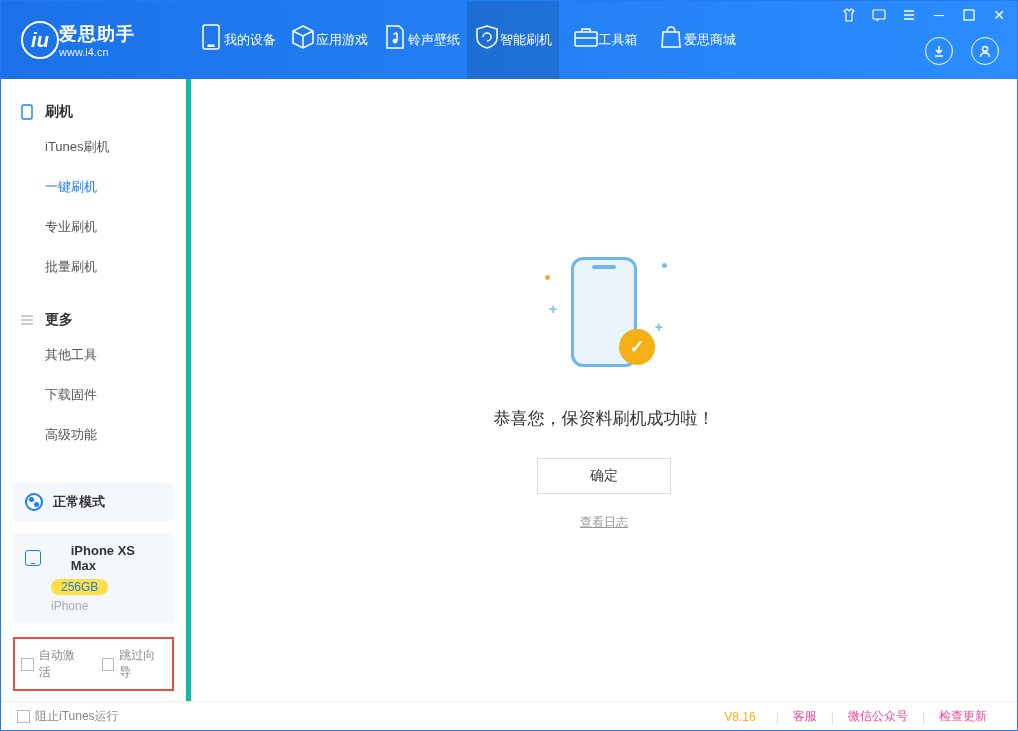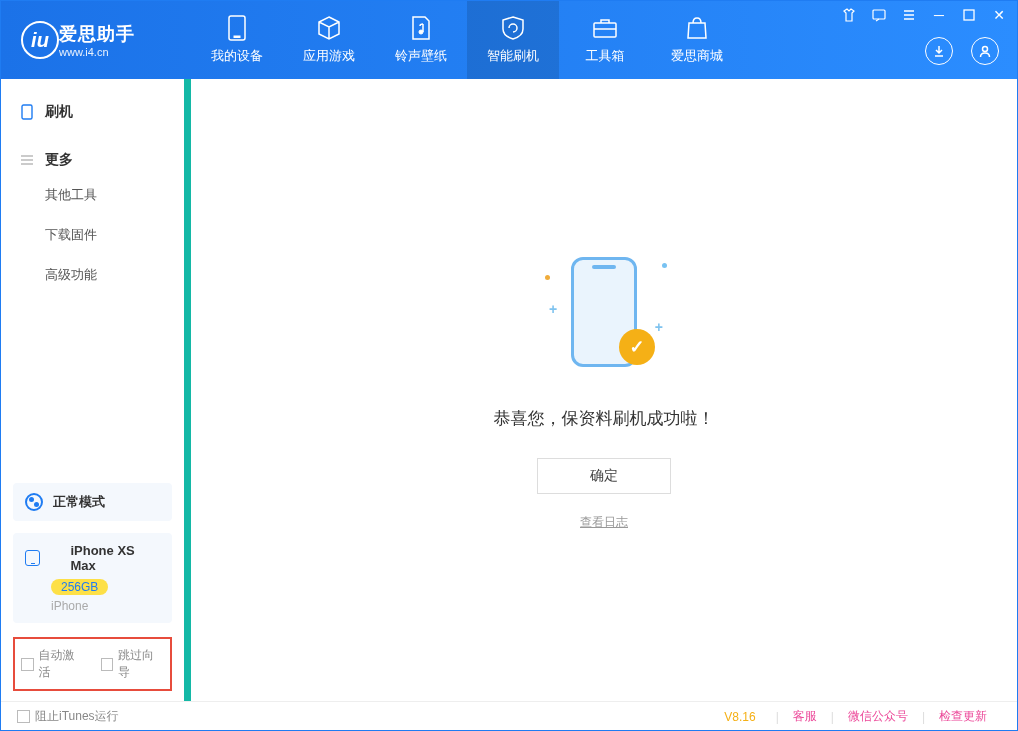--- a/index.html
+++ b/index.html
@@ -7,36 +7,36 @@
 
 
 .header { height: 78px; background: linear-gradient(to right, #1b72e8, #2b8dff); display: flex; align-items: center; position: relative; }
 .logo-area { display: flex; align-items: center; padding-left: 20px; width: 190px; }
 .logo-circle { width: 38px; height: 38px; border-radius: 50%; border: 2.5px solid #fff; display: flex; align-items: center; justify-content: center; color: #fff; font-weight: bold; font-size: 20px; font-style: italic; }
 .logo-text { color: #fff; }
 .logo-text .main { font-size: 18px; font-weight: bold; letter-spacing: 1px; }
 .logo-text .sub { font-size: 11px; opacity: .9; }
 
 .nav { display: flex; height: 100%; }
-.nav-item { width: 92px; height: 100%; display: flex; flex-direction: column; align-items: center; justify-content: center; color: #fff; font-size: 13px; cursor: pointer; }
+.nav-item { width: 92px; height: 100%; display: flex; align-items: center; justify-content: center; color: #fff; font-size: 13px; cursor: pointer; }
 .nav-item.active { background: rgba(0,0,0,.12); }
 .nav-item .icon { width: 26px; height: 26px; margin-bottom: 6px; display: flex; align-items: center; justify-content: center; }
 .nav-item svg { fill: #fff; stroke: #fff; }
 
 .window-controls { position: absolute; right: 8px; top: 4px; display: flex; gap: 10px; }
 .window-controls div { width: 20px; height: 20px; color: #fff; display: flex; align-items: center; justify-content: center; cursor: pointer; font-size: 14px; }
 
 .right-icons { position: absolute; right: 18px; bottom: 14px; display: flex; gap: 18px; }
 .right-icons div { width: 28px; height: 28px; border-radius: 50%; border: 1.5px solid #fff; display: flex; align-items: center; justify-content: center; color: #fff; cursor: pointer; }
 
 
 .body { display: flex; height: 622px; }
 
 
-.sidebar { width: 190px; border-right: 7px solid #14b8a6; display: flex; flex-direction: column; }
+.sidebar { width: 190px; border-right: 5px solid #14b8a6; display: flex; flex-direction: column; }
 .side-section { padding-top: 18px; }
 .side-header { display: flex; align-items: center; padding: 6px 18px; color: #333; font-size: 14px; font-weight: 600; }
 .side-header .hicon { width: 16px; height: 16px; margin-right: 10px; display: flex; align-items: center; justify-content: center; }
 .side-items { padding-left: 44px; }
 .side-item { padding: 11px 0; font-size: 13px; color: #555; cursor: pointer; }
 .side-item.active { color: #1f7cf2; }
 
 .side-spacer { flex: 1; }
 
 .mode-box, .device-box { margin: 6px 12px; background: #f4f8fd; border-radius: 4px; padding: 10px 12px; }
@@ -195,20 +195,26 @@
   <div class="sidebar">
     <div class="side-section">
       <div class="side-header">
         <div class="hicon">
             <svg width="12" height="16" viewBox="0 0 12 16" fill="none" stroke="#1f7cf2" stroke-width="1.4">
               <rect x="1" y="1" width="10" height="14" rx="1.5"></rect>
             </svg>
           </div>
         <span>刷机</span>
       </div>
+      <div class="side-items">
+        <div class="side-item">iTunes刷机</div>
+        <div class="side-item active">一键刷机</div>
+        <div class="side-item">专业刷机</div>
+        <div class="side-item">批量刷机</div>
+      </div>
     </div>
     <div class="side-section">
       <div class="side-header">
         <div class="hicon">
             <svg width="14" height="12" viewBox="0 0 14 12" stroke="#bbb" stroke-width="1.5">
               <path d="M1 2 L13 2 M1 6 L13 6 M1 10 L13 10"></path>
             </svg>
           </div>
         <span>更多</span>
       </div>

